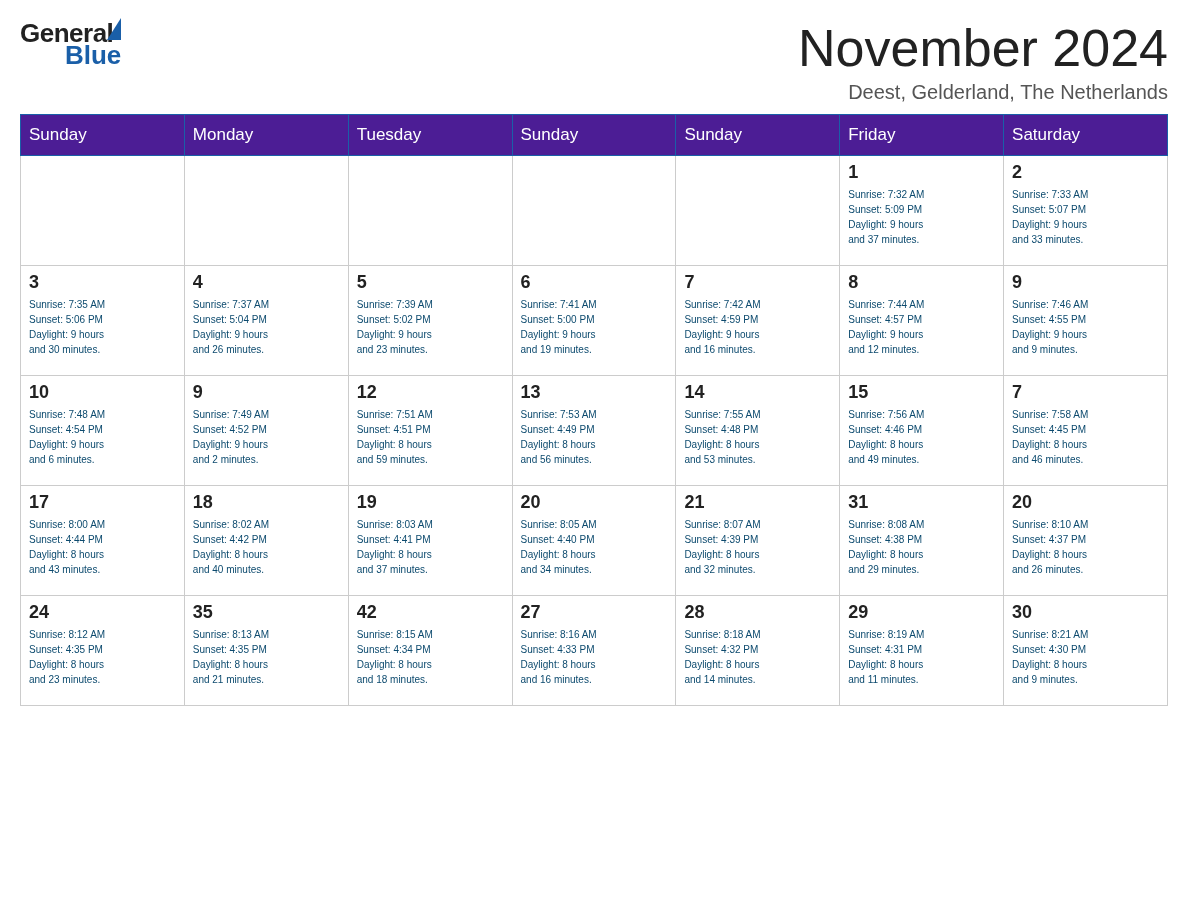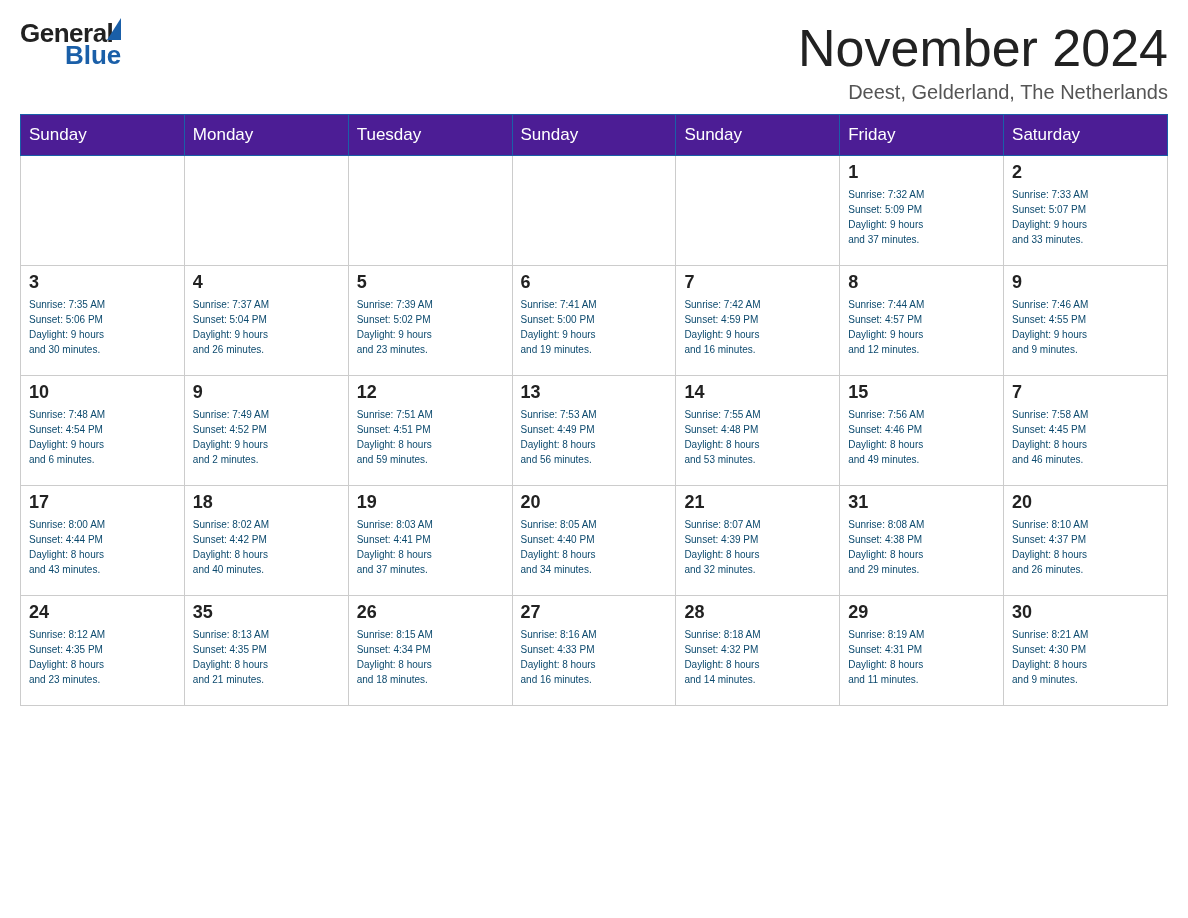--- a/index.html
+++ b/index.html
@@ -241,21 +241,21 @@
       <tr class="week-row">
         <td>
           <span class="day-number">24</span>
           <div class="day-info">Sunrise: 8:12 AM<br>Sunset: 4:35 PM<br>Daylight: 8 hours<br>and 23 minutes.</div>
         </td>
         <td>
           <span class="day-number">35</span>
           <div class="day-info">Sunrise: 8:13 AM<br>Sunset: 4:35 PM<br>Daylight: 8 hours<br>and 21 minutes.</div>
         </td>
         <td>
-          <span class="day-number">26</span>
+          <span class="day-number">42</span>
           <div class="day-info">Sunrise: 8:15 AM<br>Sunset: 4:34 PM<br>Daylight: 8 hours<br>and 18 minutes.</div>
         </td>
         <td>
           <span class="day-number">27</span>
           <div class="day-info">Sunrise: 8:16 AM<br>Sunset: 4:33 PM<br>Daylight: 8 hours<br>and 16 minutes.</div>
         </td>
         <td>
           <span class="day-number">28</span>
           <div class="day-info">Sunrise: 8:18 AM<br>Sunset: 4:32 PM<br>Daylight: 8 hours<br>and 14 minutes.</div>
         </td>

